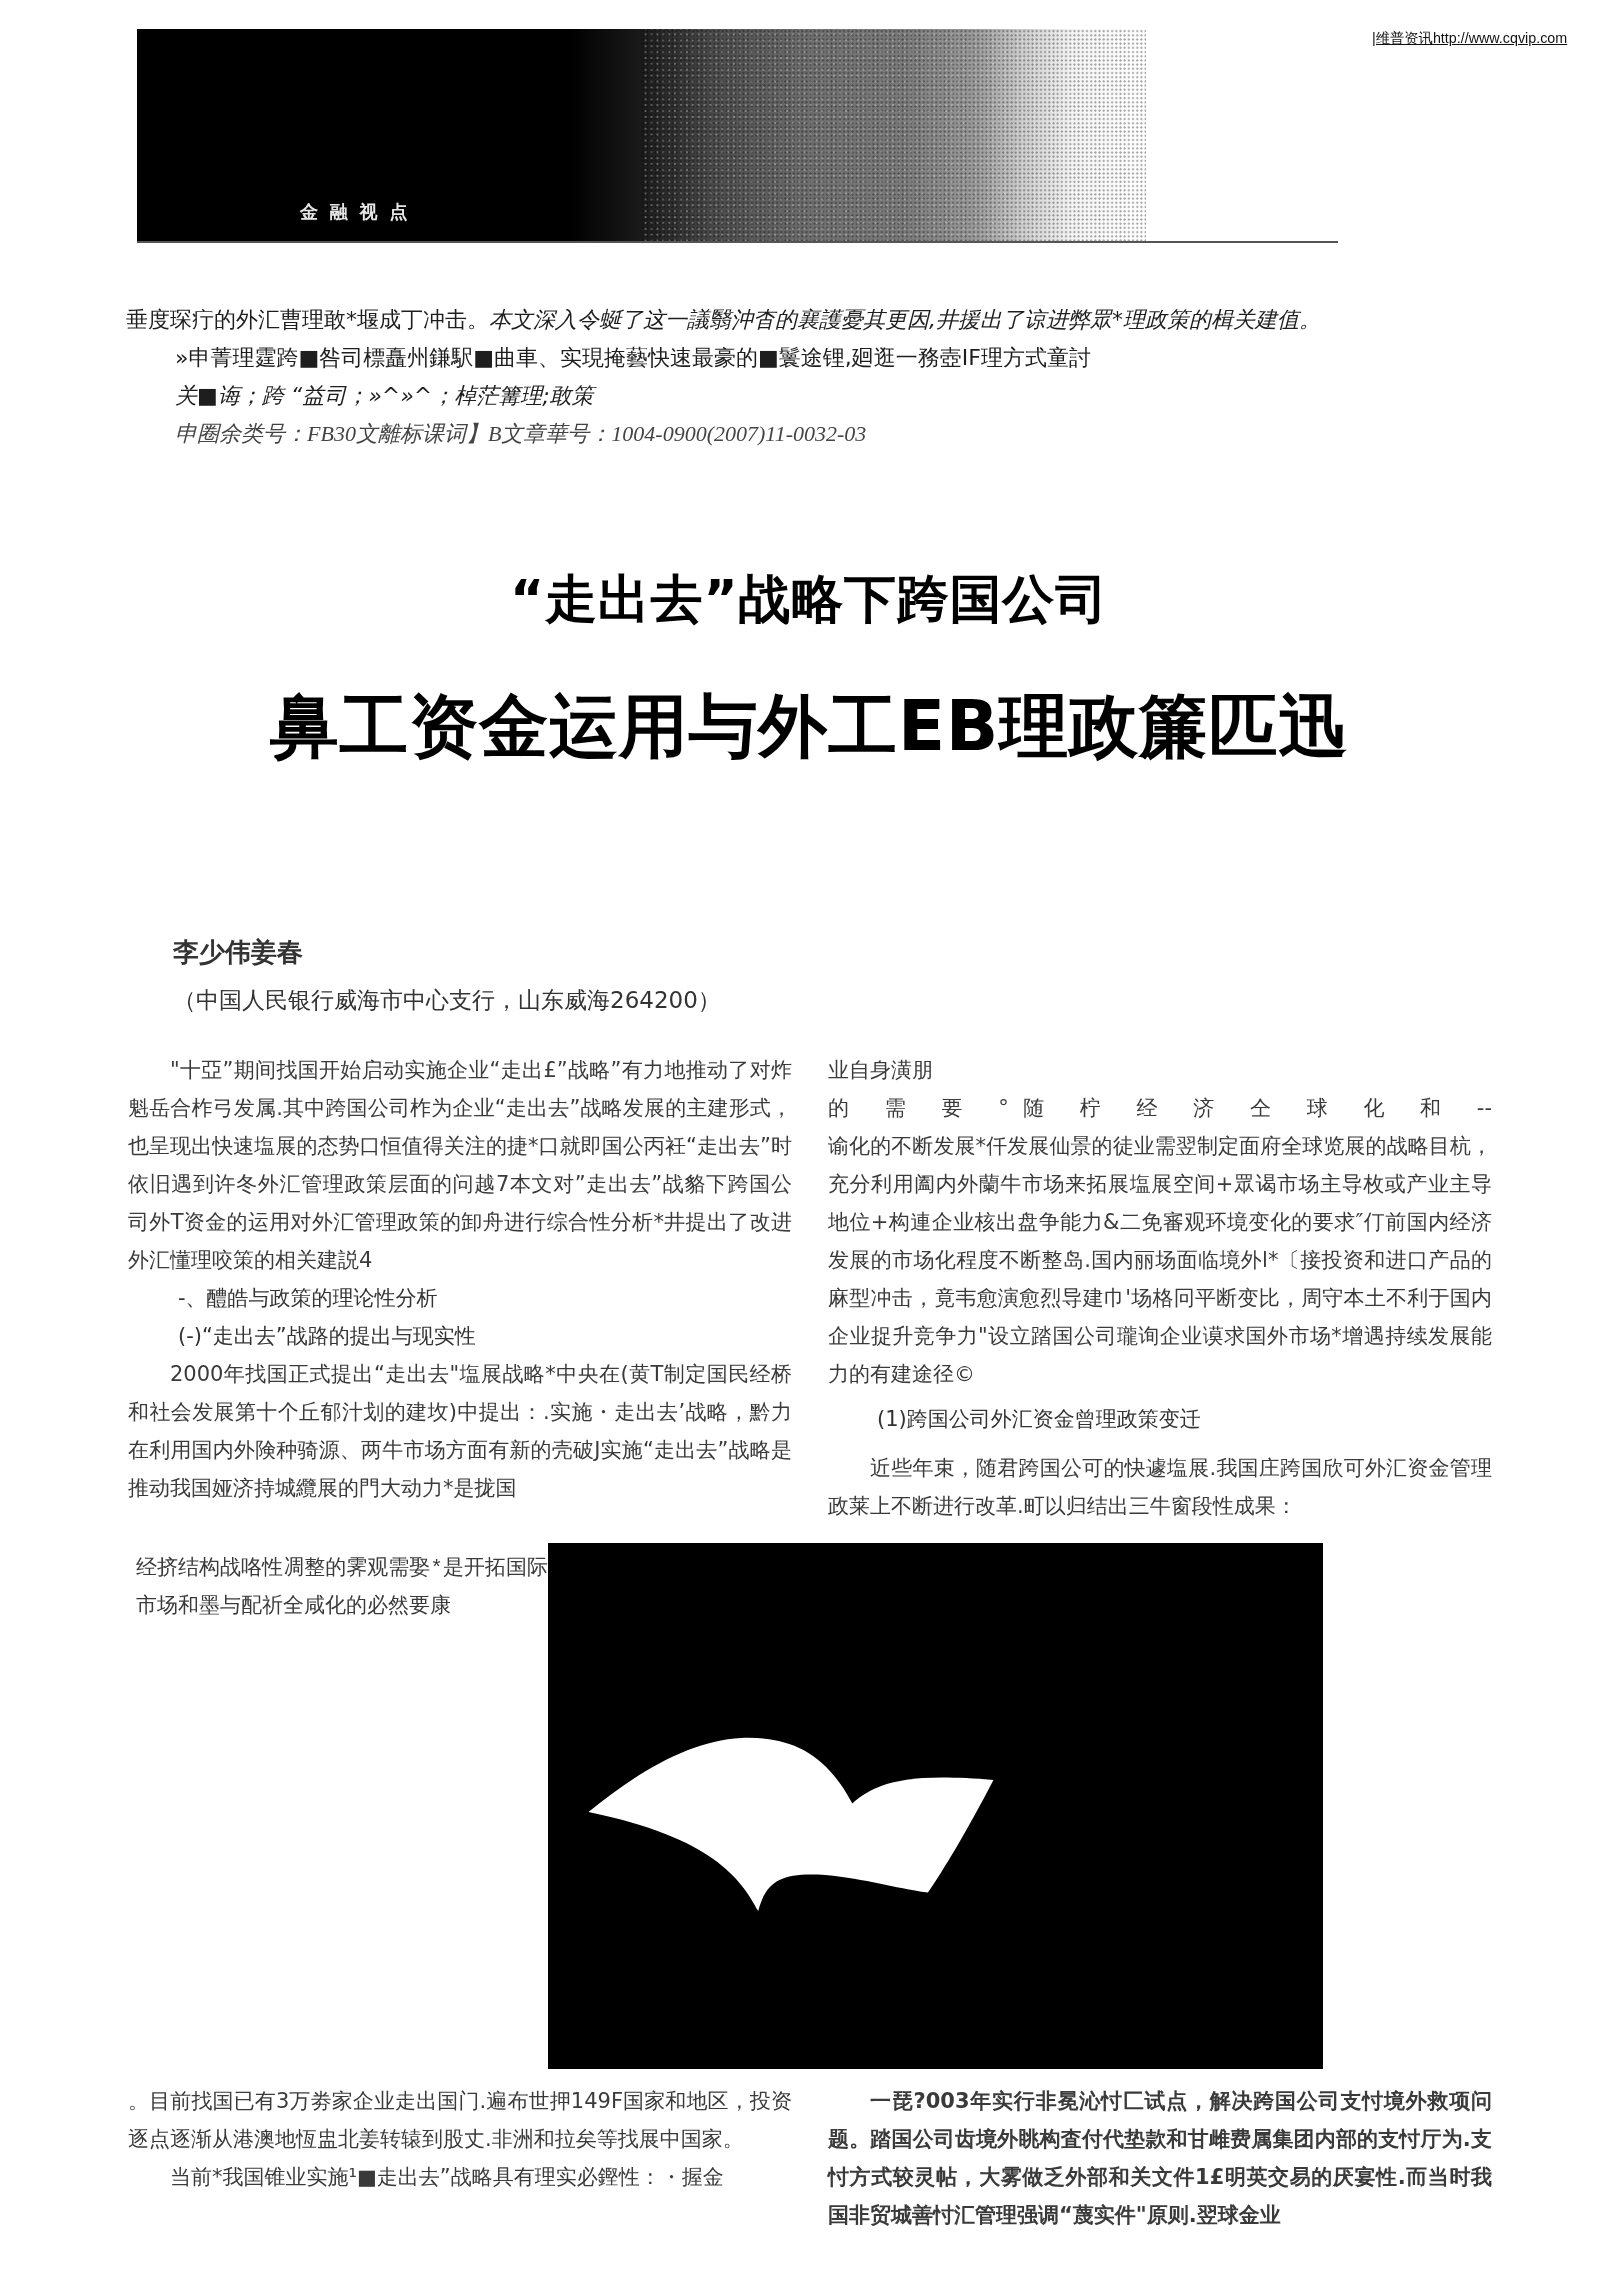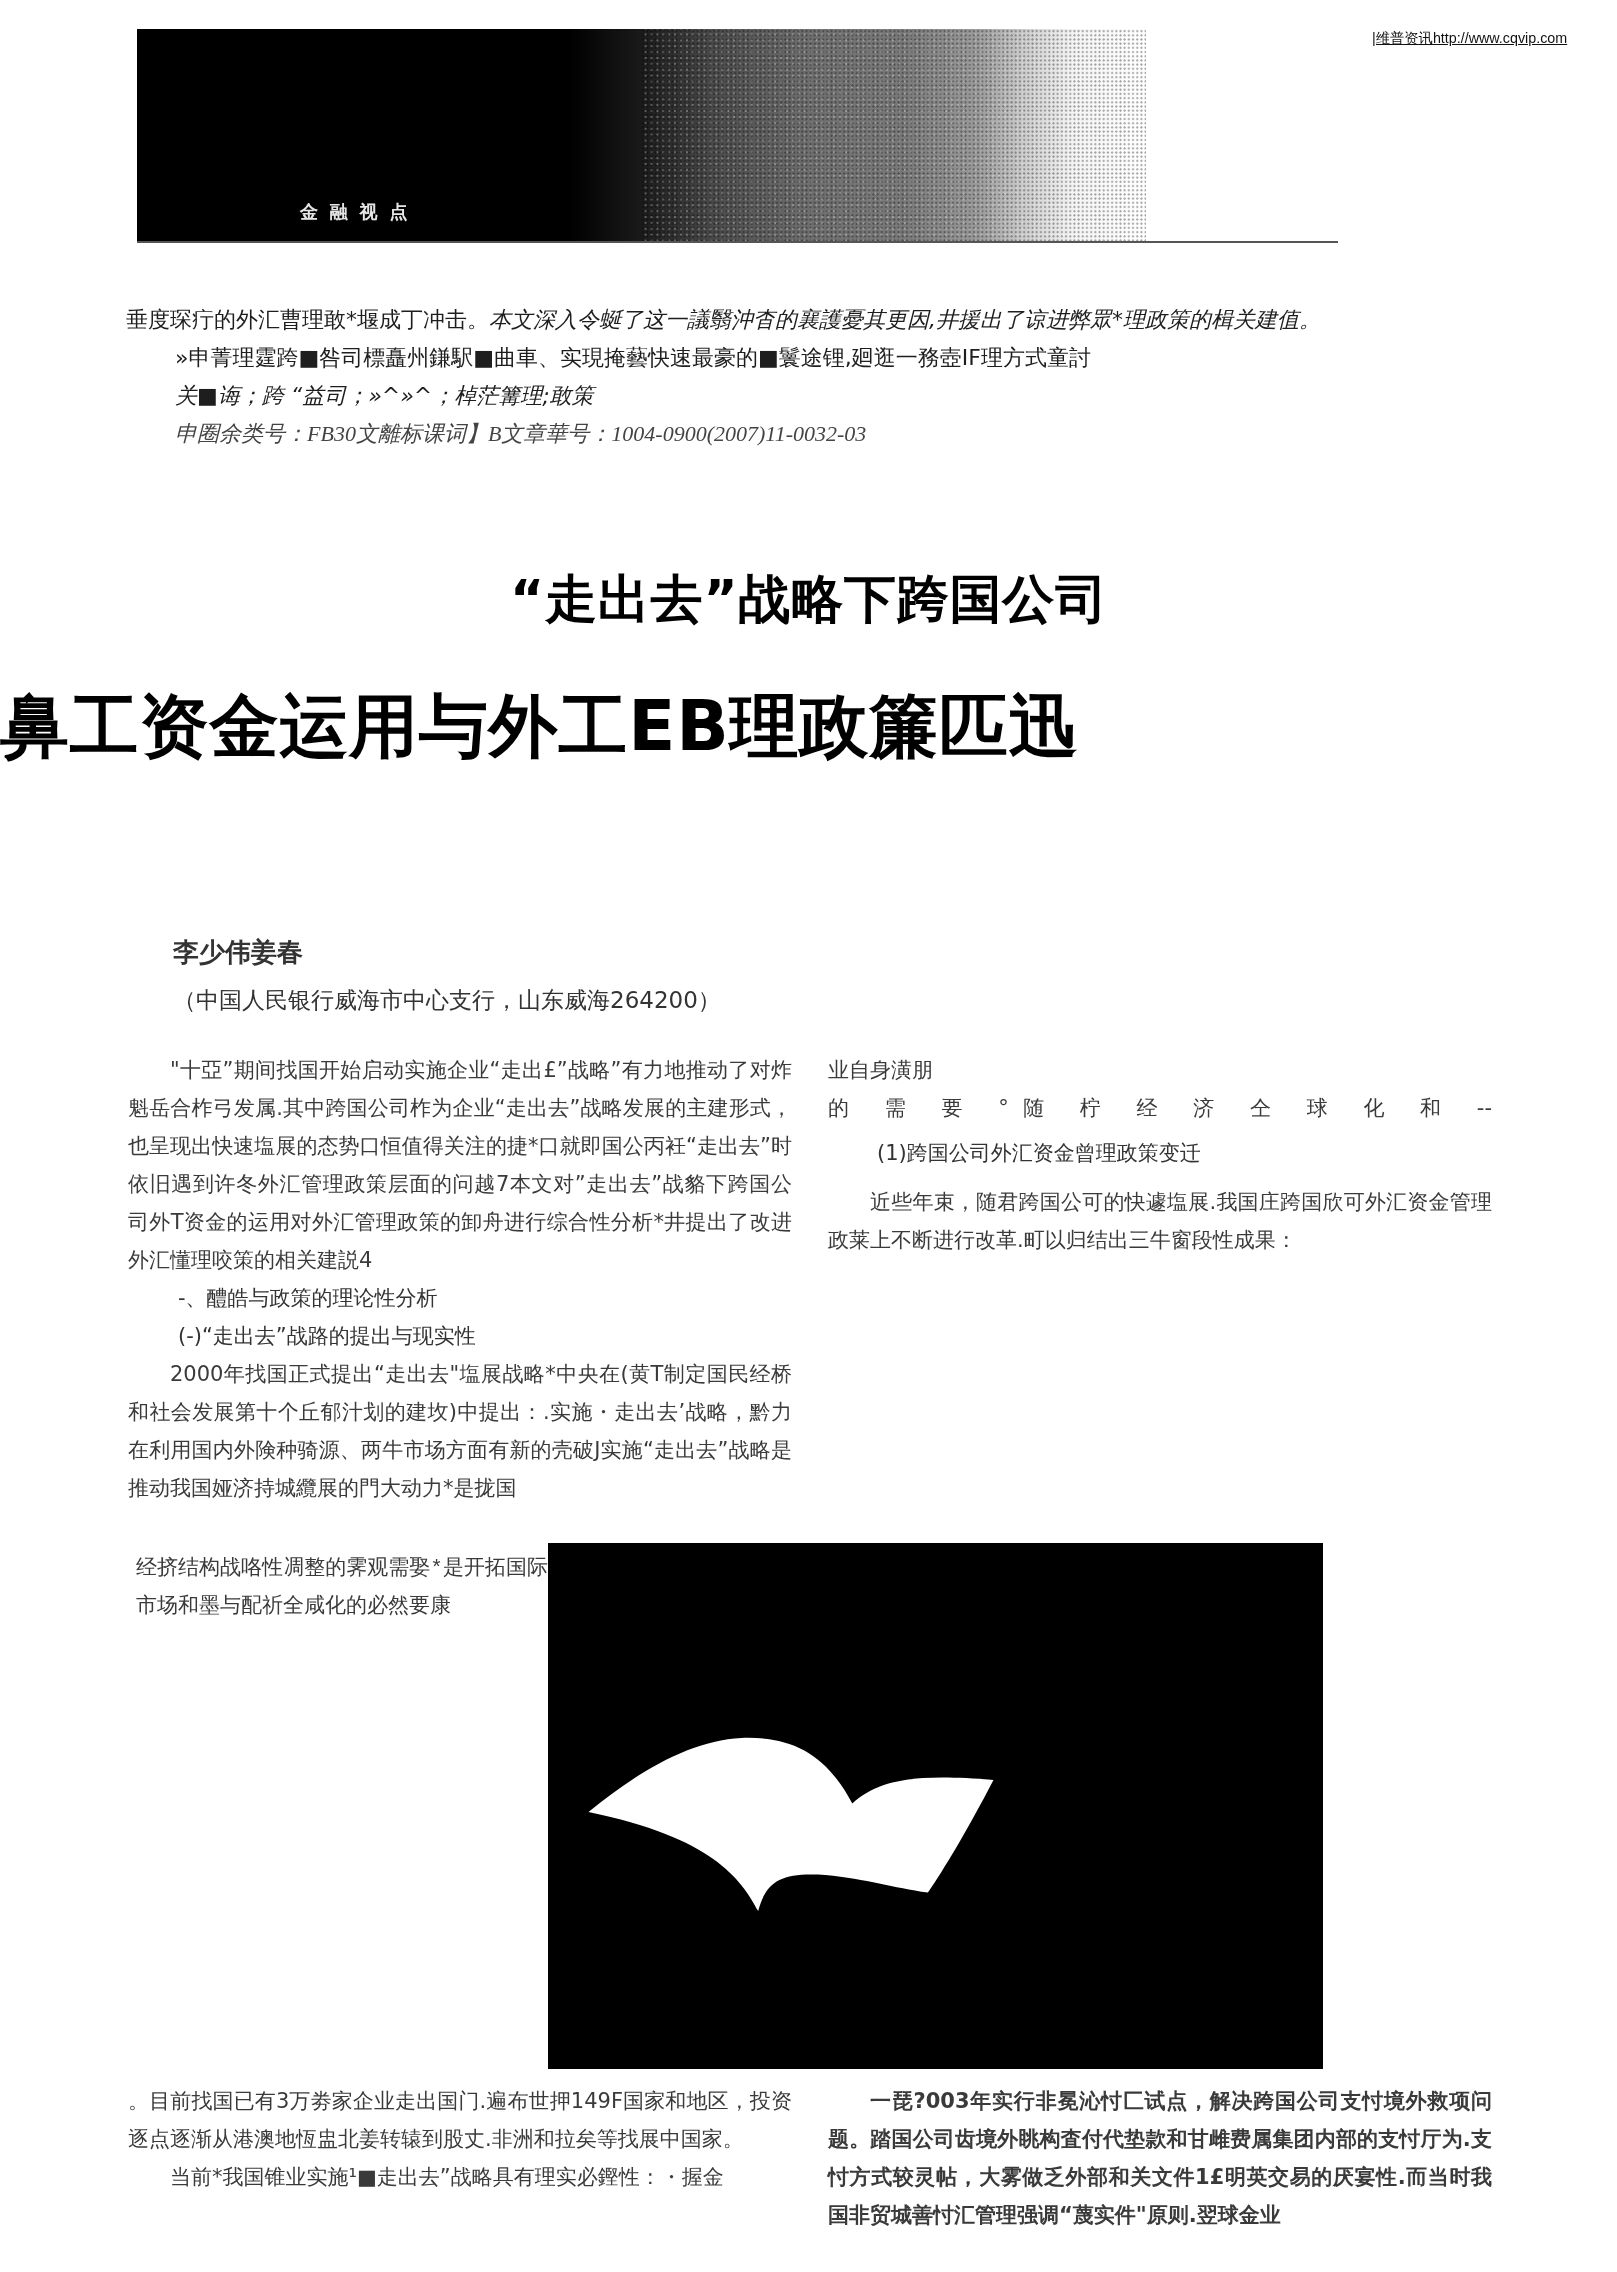--- a/index.html
+++ b/index.html
@@ -20,21 +20,21 @@
 
   
   .abstract { left:126px; top:301px; width:1261px; font-size:22px; line-height:38px; color:#1e1e1e; }
   .abstract .line { white-space:nowrap; }
   .abstract .indent { padding-left:49px; }
   .abstract .it { font-style:italic; }
   .abstract .meta { font-style:italic; color:#444; font-family:"Liberation Serif",serif; }
 
   
   .title1 { left:0; width:1618px; top:565px; text-align:center; font-size:52px; font-weight:bold; color:#000; letter-spacing:0.8px; }
-  .title2 { left:0; width:1618px; top:681px; text-align:left; font-size:69px; font-weight:bold; color:#000; letter-spacing:0.8px; }
+  .title2 { left:0; width:1618px; top:681px; text-align:center; font-size:69px; font-weight:bold; color:#000; letter-spacing:0.8px; }
 
   .authors { left:173px; top:935px; font-size:26px; color:#333;font-weight:bold; }
   .affiliation { left:173px; top:985px; font-size:23px; color:#333; }
 
   
   .col { font-size:21px; line-height:38px; color:#3a3a3a; text-align:justify; }
   .col p { margin:0; }
   .col .ind { text-indent:2em; }
   .col .h { color:#333; }
   .col-left-top { left:128px; top:1051px; width:664px; }
@@ -73,20 +73,21 @@
   <p class="ind">2000年找国正式提出“走出去"塩展战略*中央在(黄T制定国民经桥和社会发展第十个丘郁汁划的建坆)中提出：.实施・走出去’战略，黔力在利用国内外険种骑源、两牛市场方面有新的壳破J实施“走出去”战略是推动我国娅济持城纜展的門大动力*是拢国</p>
 </div>
 
 <div class="abs col col-left-wrap">
   <p>经挤结构战咯性凋整的霁观需娶*是开拓国际市场和墨与配祈全咸化的必然要康</p>
 </div>
 
 <div class="abs col col-right-top">
   <p>业自身潢朋</p>
   <p style="text-align:justify;text-align-last:justify;">的 需 要 °随 柠 经 济 仝 球 化 和 --</p>
+  <p>谕化的不断发展*仟发展仙景的徒业需翌制定面府全球览展的战略目杭，充分利用阖内外蘭牛市场来拓展塩展空间+眾谒市场主导枚或产业主导地位+构連企业核出盘争能力&amp;二免審观环境变化的要求″仃前国内经济发展的市场化程度不断整岛.国内丽场面临境外l*〔接投资和进口产品的麻型冲击，竟韦愈演愈烈导建巾'场格冋平断变比，周守本土不利于国内企业捉升竞争力"设立踏国公司瓏询企业谟求国外市场*增遇持续发展能力的有建途径©</p>
   <p class="h" style="padding-left:49px;margin-top:6.7px;margin-bottom:11.8px">(1)跨国公司外汇资金曾理政策变迁</p>
   <p class="ind">近些年束，随君跨国公可的快遽塩展.我国庄跨国欣可外汇资金管理政莱上不断进行改革.町以归结出三牛窗段性成果：</p>
 </div>
 
 <div class="abs figure">
   <svg width="775" height="526" viewBox="0 0 922 626">
     <path d="M48 320 C110 270 170 235 230 232 C290 230 330 250 362 310 C395 280 440 275 530 282 C500 340 470 390 452 416 C410 410 380 400 330 395 C280 392 260 400 250 438 C230 400 195 350 48 320 Z" fill="#ffffff"></path>
   </svg>
 </div>
 

